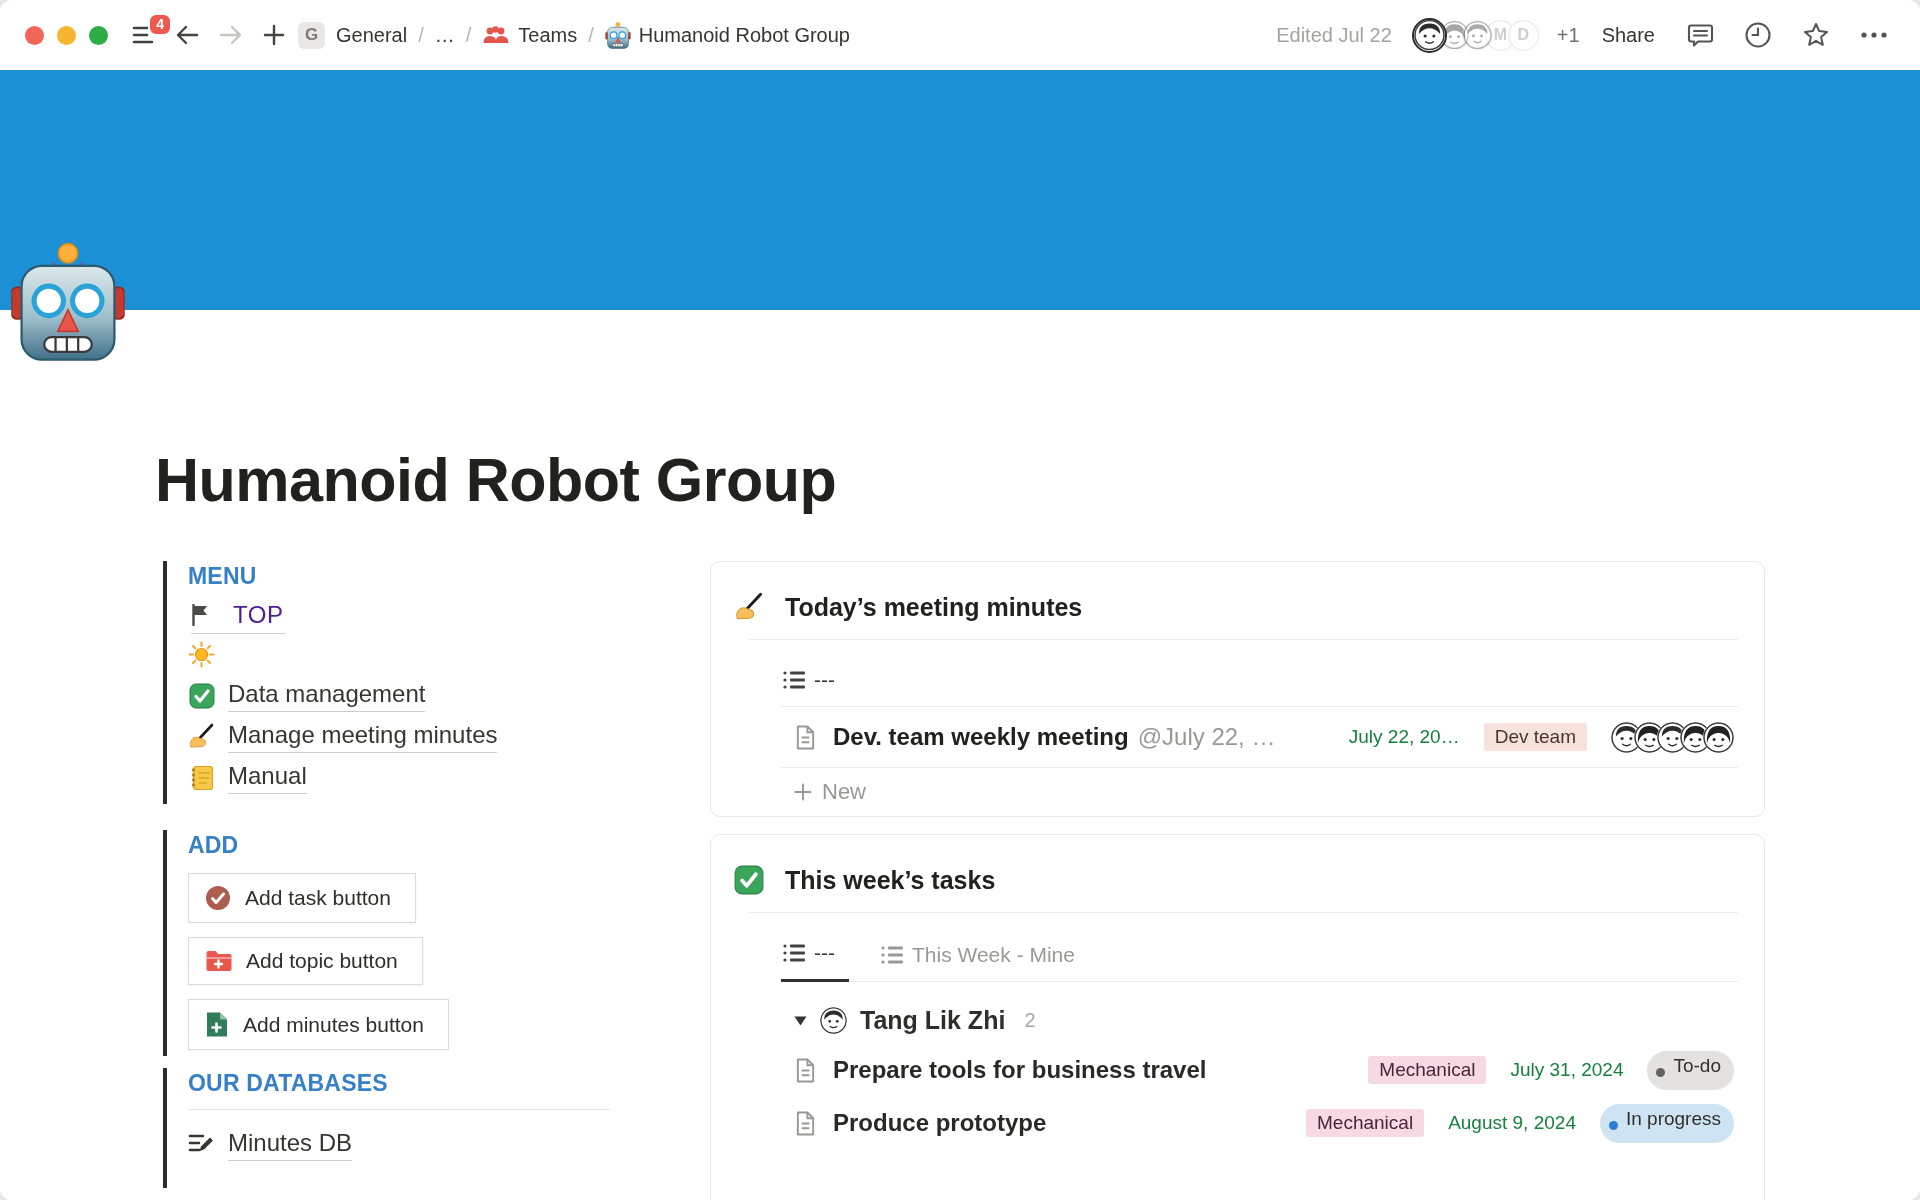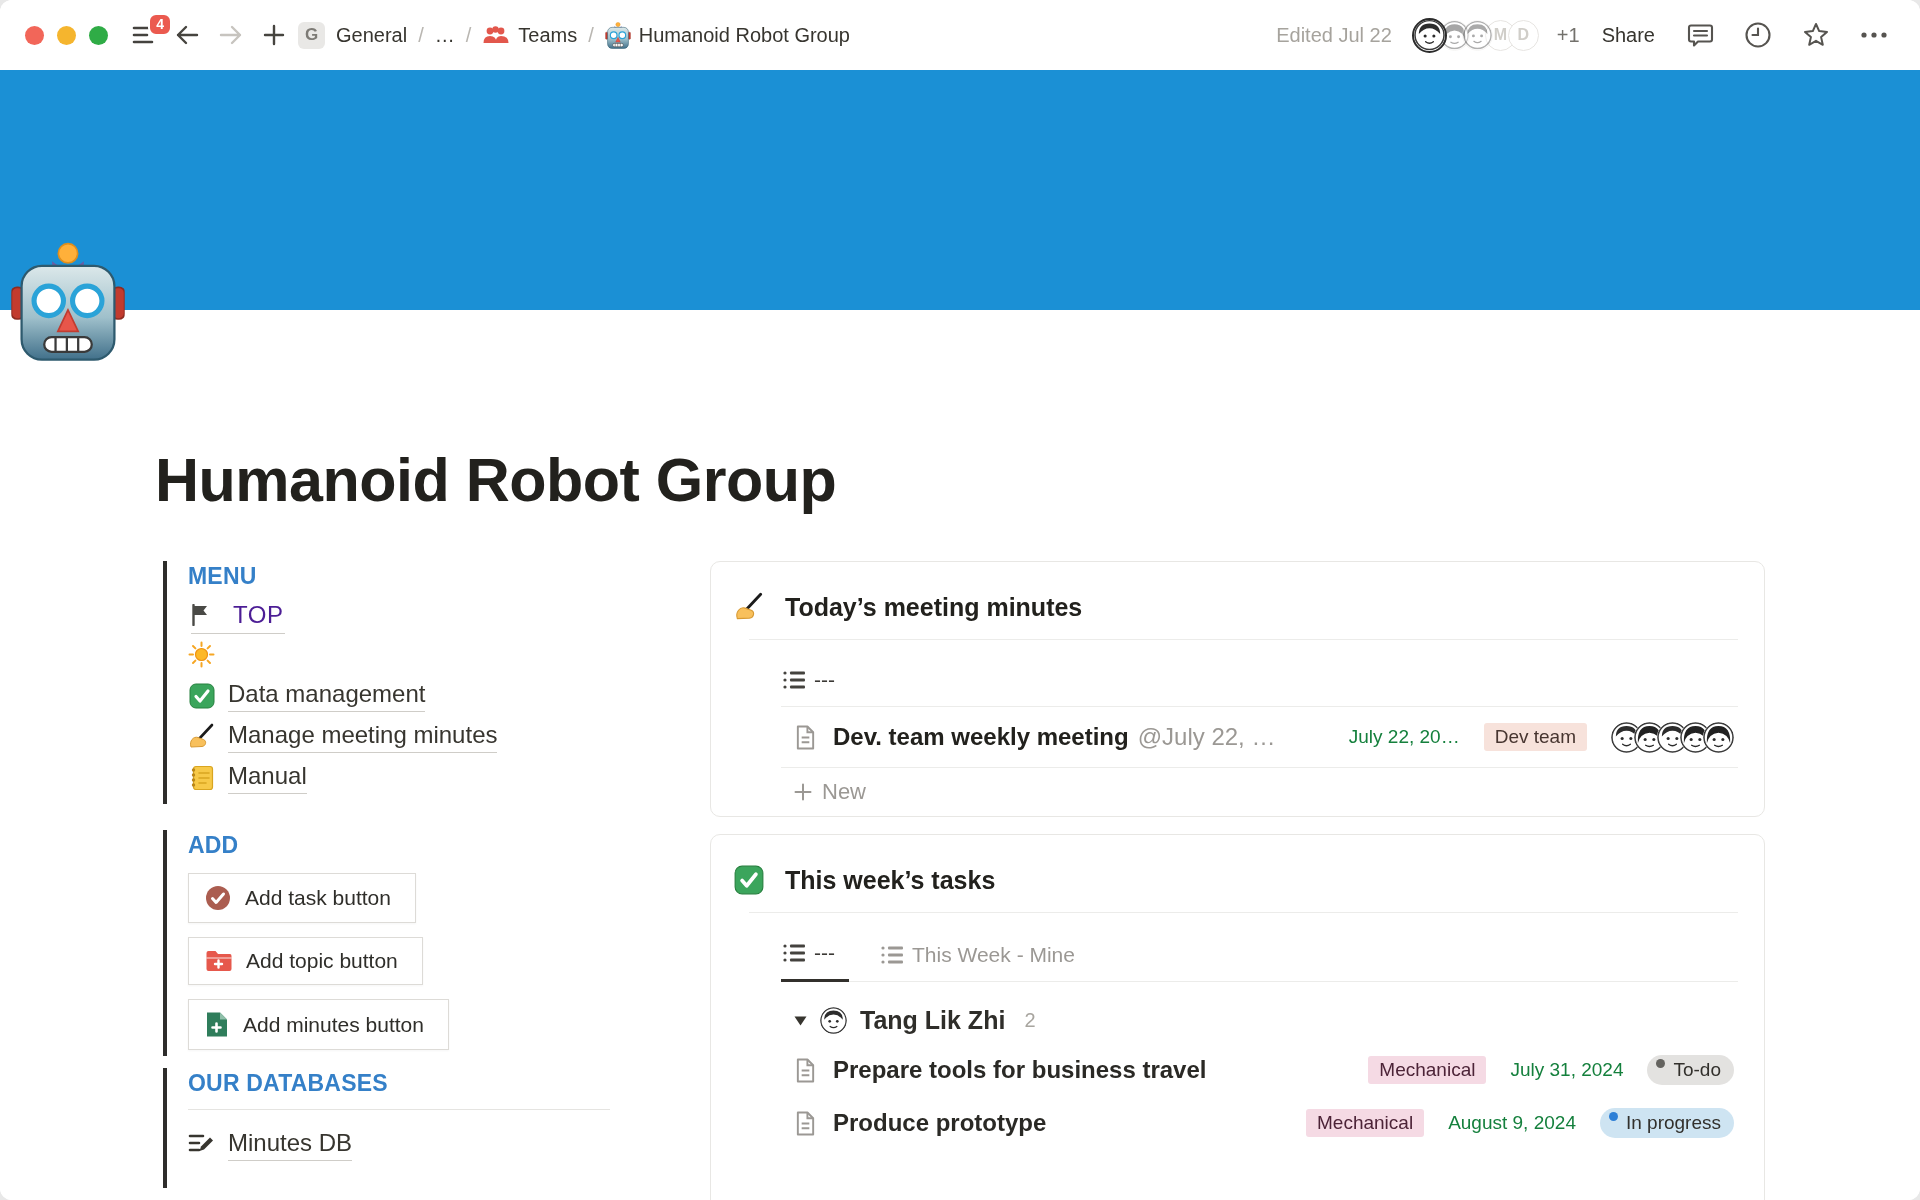--- a/index.html
+++ b/index.html
@@ -135,22 +135,22 @@
   .new-row { height:48px; display:flex; align-items:center; gap:10px; color:#9b9894;
     font-size:22px; cursor:pointer; padding-left:13px; }
   .group-row { height:46px; margin-top:16px; display:flex; align-items:center; gap:13px; padding-left:13px; }
   .caret { width:13px; height:10px; cursor:pointer; flex:0 0 auto; }
   .group-avatar { width:27px; height:27px; border-radius:50%; }
   .group-name { font-size:25px; font-weight:700; color:#2f2e2a; }
   .group-count { font-size:20px; color:#a8a59f; margin-left:6px; }
   .task-row { height:53px; cursor:pointer; }
   .task-title { font-size:24px; font-weight:600; color:#2a2925; white-space:nowrap; }
   .status {
-    display:inline-flex; align-items:flex-start; gap:8px; border-radius:999px;
-    font-size:19px; padding:4px 13px 4px 9px; color:#32302c; white-space:nowrap;
+    display:inline-flex; align-items:flex-end; gap:8px; border-radius:999px;
+    font-size:19px; padding:4px 13px 13px 9px; color:#32302c; white-space:nowrap;
   }
   .status .dot { width:9px; height:9px; border-radius:50%; }
   .status-todo { background:var(--status-todo-bg,#e3e2e0); }
   .status-todo .dot { background:#64635f; }
   .status-inprogress { background:var(--status-inprogress-bg,#cee4f2); }
   .status-inprogress .dot { background:#2d7fd6; }
 
   svg { display:block; }
 </style>
 </head>

